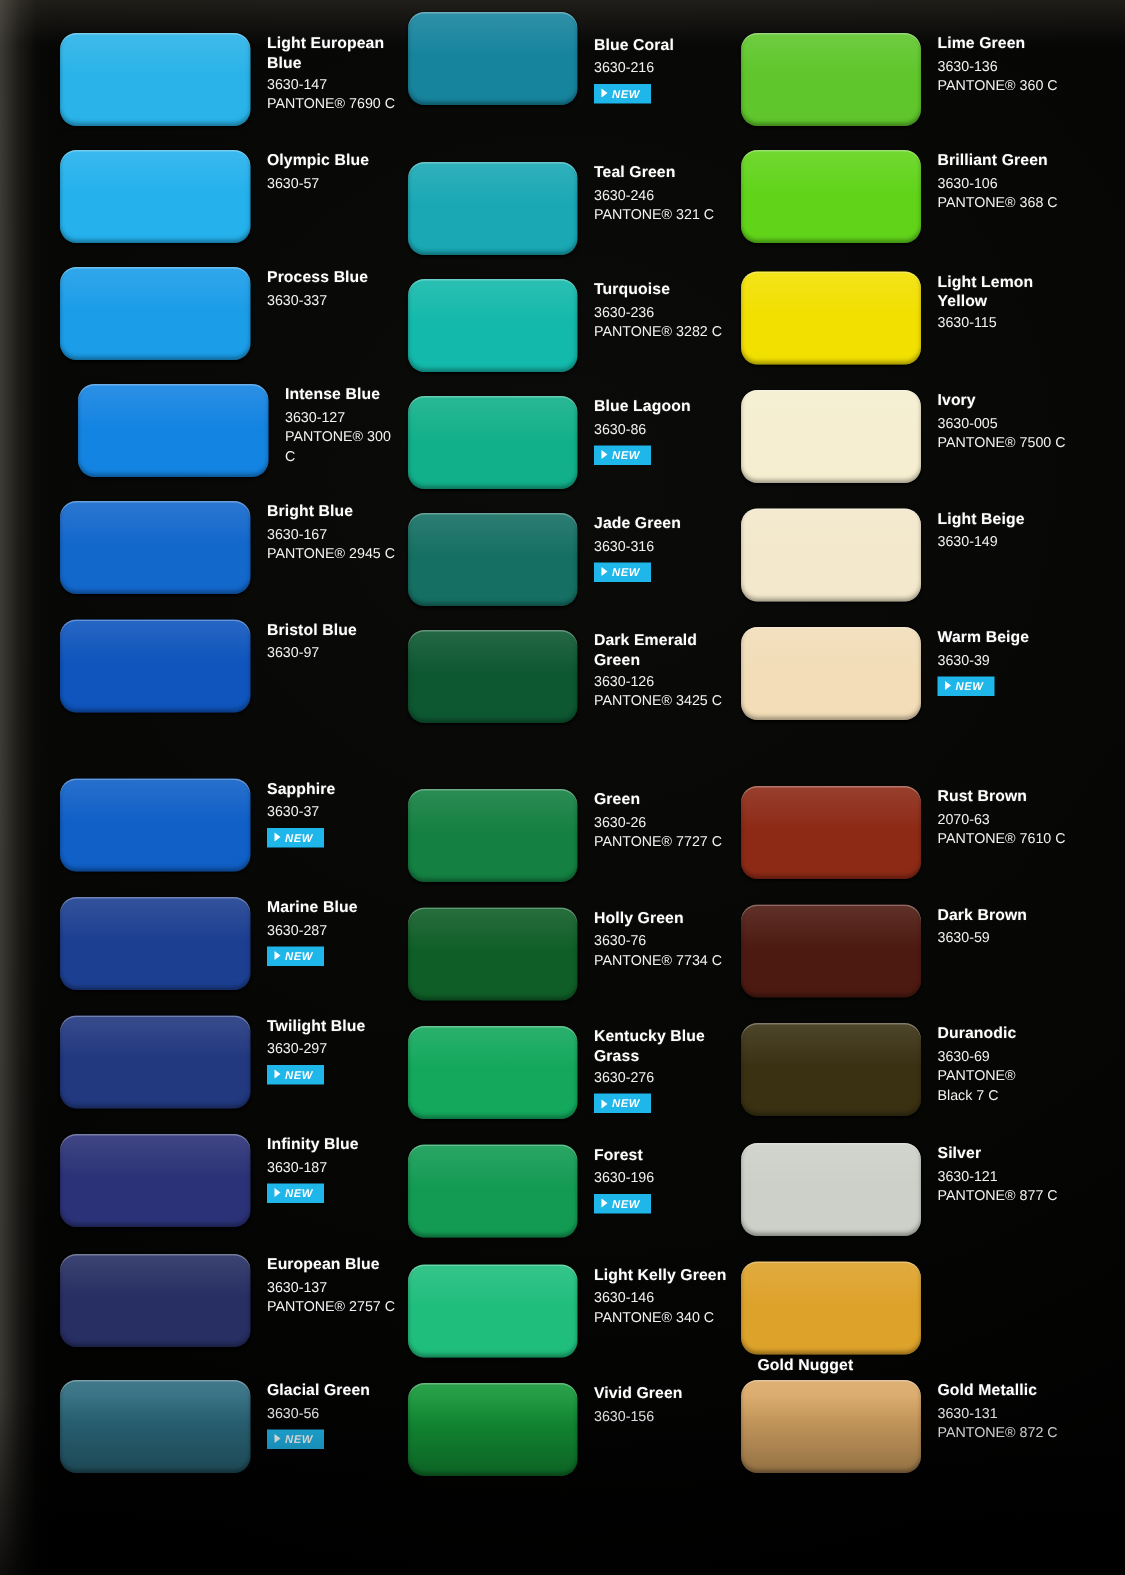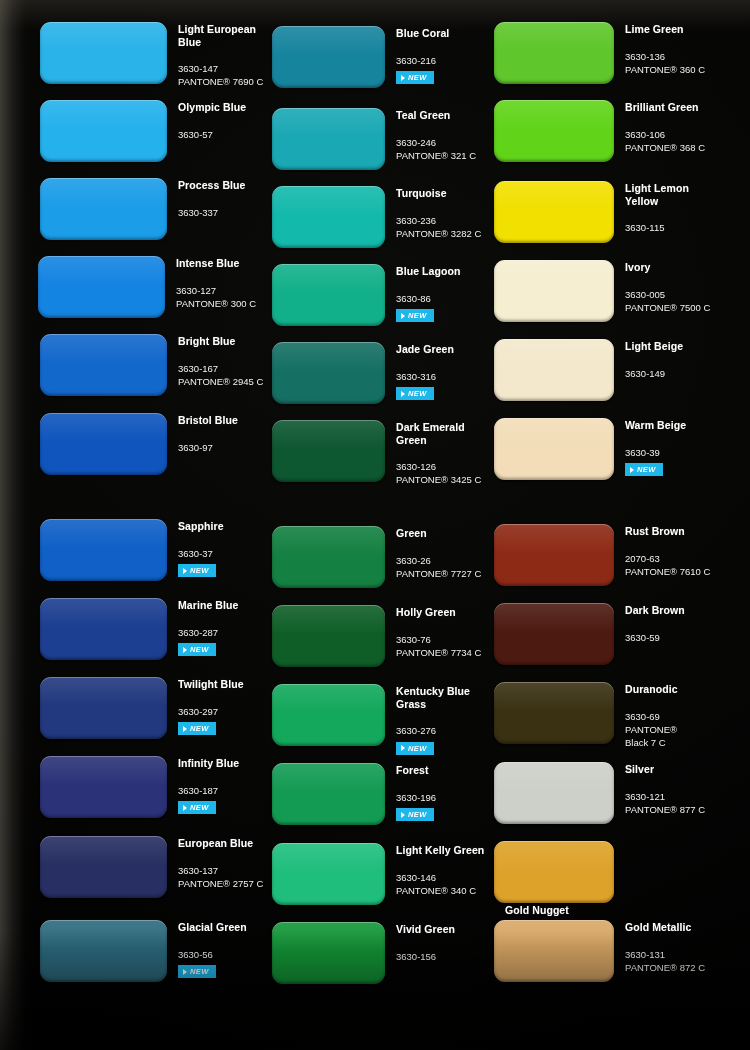--- a/index.html
+++ b/index.html
@@ -99,21 +99,21 @@
     font-weight: bold;
     line-height: 12.5px;
     letter-spacing: 0.08px;
     white-space: pre-line;
     text-shadow: 0 0 1px rgba(255,255,255,0.25);
   }
   .c-code {
     font-size: 9.5px;
     font-weight: normal;
     line-height: 13px;
-    margin-top: 14px;
+    margin-top: 2px;
     color: #f2f2f2;
   }
   .c-pantone {
     font-size: 9.5px;
     font-weight: normal;
     line-height: 13px;
     color: #f2f2f2;
     white-space: pre-line;
   }
 
@@ -164,21 +164,21 @@
             <div class="c-code">3630-57</div>
           </div>
         </div>
         <div class="swatch-row" style="top: 178px; left: 40px;">
           <div class="chip chip-1" style="background: rgb(27, 157, 232);"></div>
           <div class="labels">
             <div class="c-name">Process Blue</div>
             <div class="c-code">3630-337</div>
           </div>
         </div>
-        <div class="swatch-row" style="top: 256px; left: 38px;">
+        <div class="swatch-row" style="top: 256px; left: 52px;">
           <div class="chip chip-1" style="background: rgb(20, 132, 226);"></div>
           <div class="labels">
             <div class="c-name">Intense Blue</div>
             <div class="c-code">3630-127</div>
             <div class="c-pantone">PANTONE®  300 C</div>
           </div>
         </div>
         <div class="swatch-row" style="top: 334px; left: 40px;">
           <div class="chip chip-1" style="background: rgb(19, 104, 204);"></div>
           <div class="labels">
@@ -232,21 +232,21 @@
         </div>
         <div class="swatch-row" style="top: 920px; left: 40px;">
           <div class="chip chip-1" style="background: rgb(44, 106, 125);"></div>
           <div class="labels"><div class="c-name">Glacial Green</div><div class="c-code">3630-56</div><span class="new-badge" style="background: rgb(31, 182, 234);">
               <span class="tri"></span>
               <span>NEW</span>
             </span></div>
         </div>
       </div>
     <div class="column" id="column-2">
-        <div class="swatch-row" style="top: 26px; left: 4px;">
+        <div class="swatch-row" style="top: 8px; left: 4px; align-items: flex-end;">
           <div class="chip chip-2" style="background: rgb(23, 132, 158);"></div>
           <div class="labels"><div class="c-name">Blue Coral</div><div class="c-code">3630-216</div><span class="new-badge" style="background: rgb(31, 182, 234);">
               <span class="tri"></span>
               <span>NEW</span>
             </span></div>
         </div>
         <div class="swatch-row" style="top: 108px; left: 4px;">
           <div class="chip chip-2" style="background: rgb(25, 168, 180);"></div>
           <div class="labels">
             <div class="c-name">Teal Green</div>

